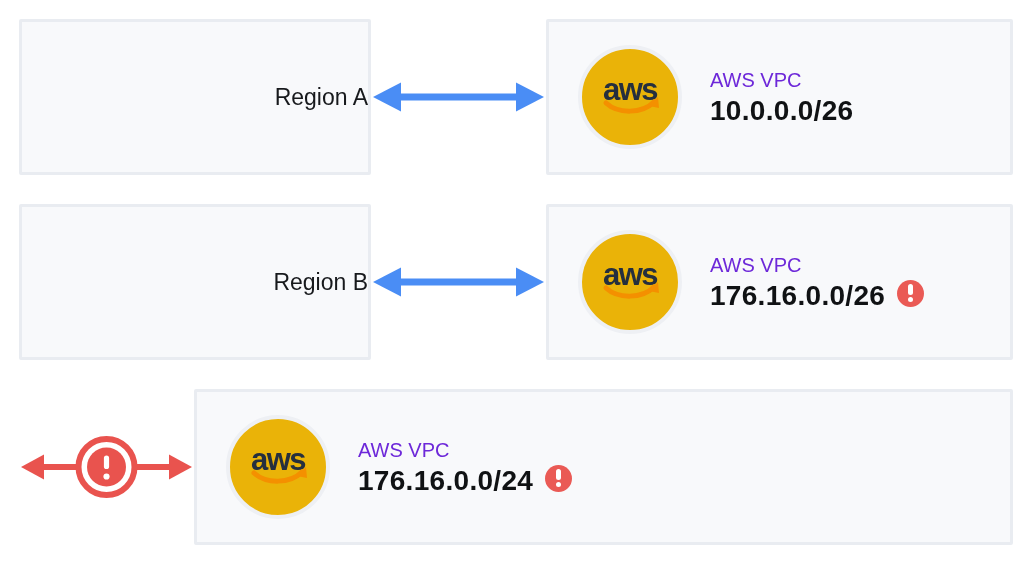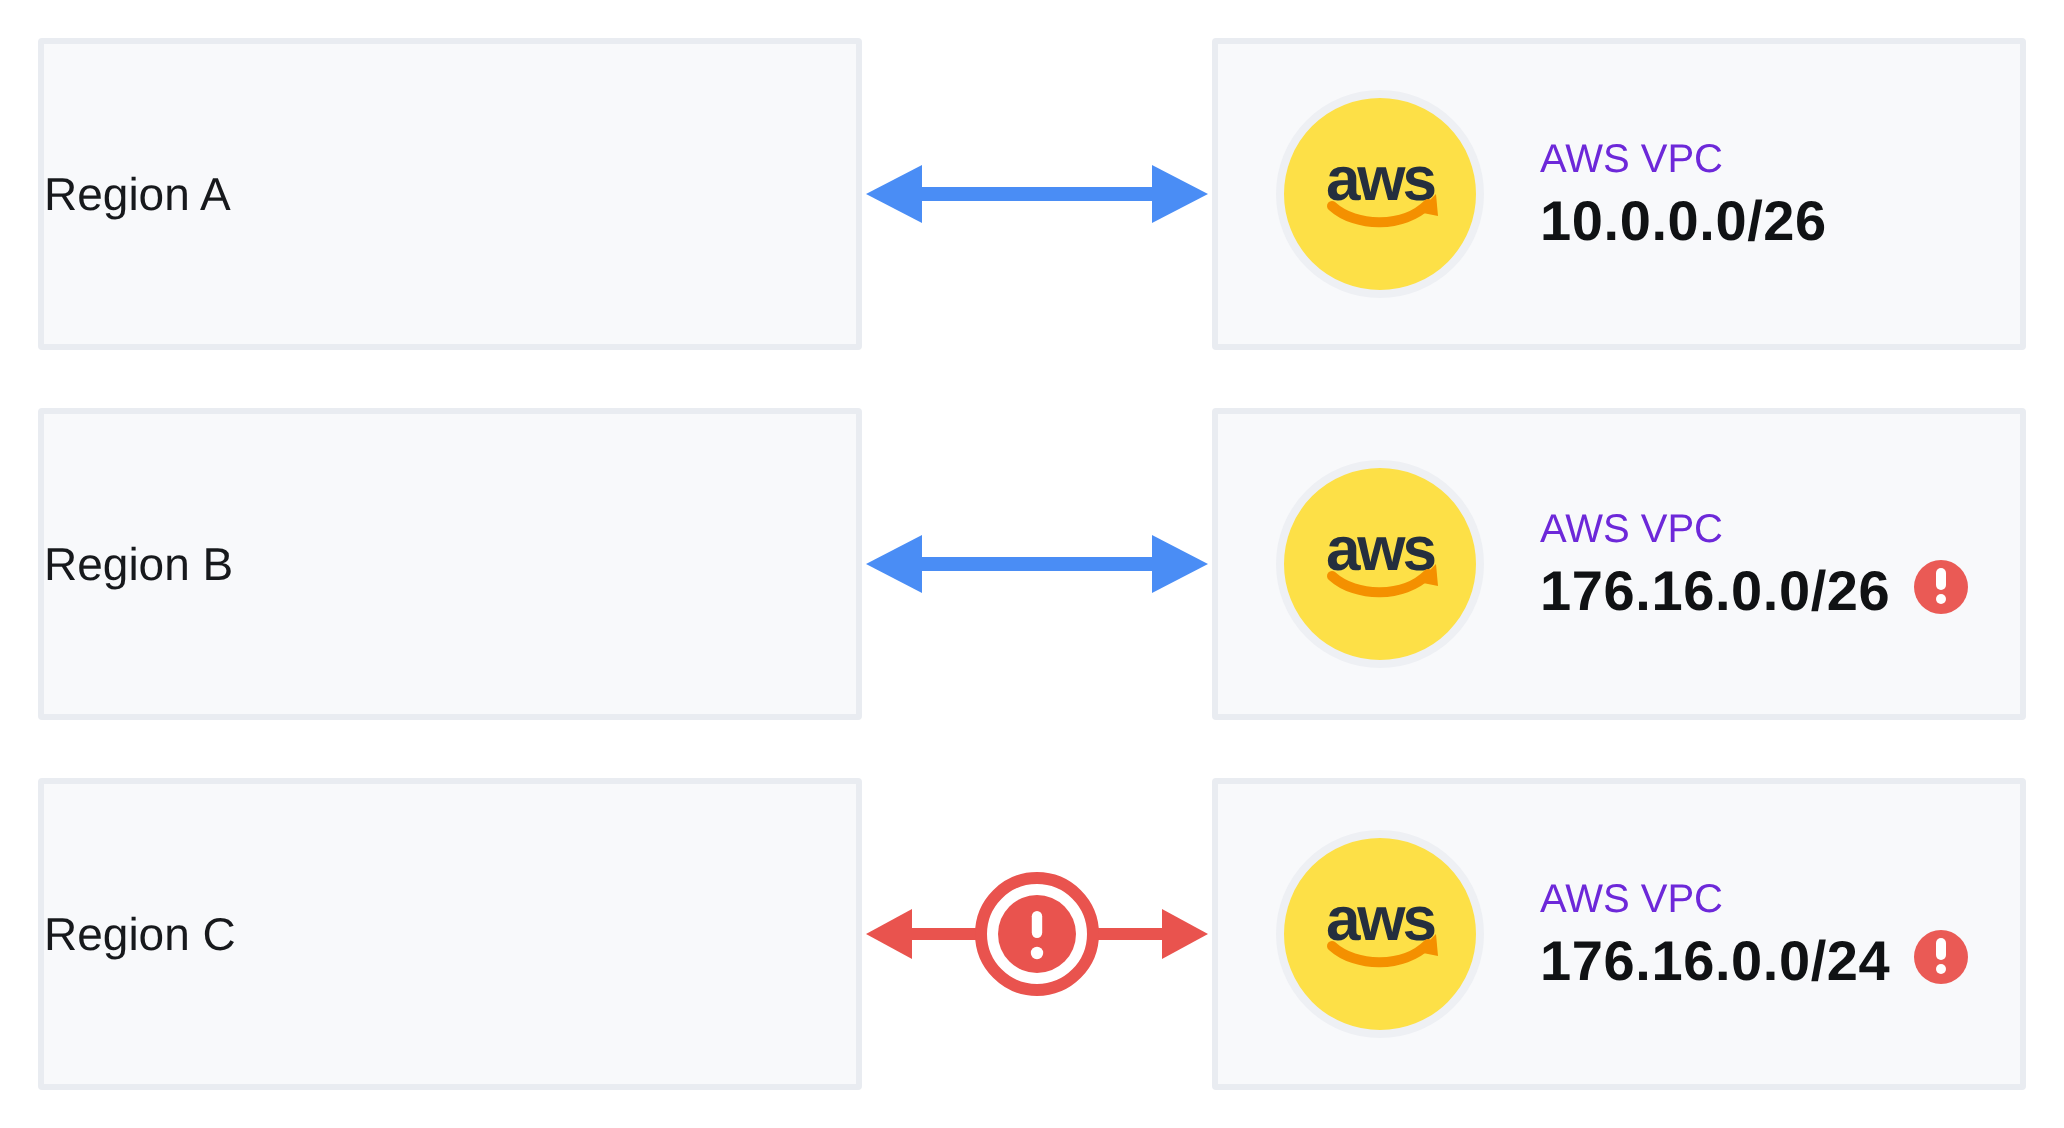--- a/index.html
+++ b/index.html
@@ -12,34 +12,34 @@
     background: #ffffff;
   }
   .row { display: flex; height: 156px; }
   .node-box {
     background: #f8f9fb;
     border: 3px solid #e9ecf1;
     box-sizing: border-box;
     border-radius: 2px;
   }
   .region-box {
-    width: 412px; flex: none;
-    display: flex; align-items: center; justify-content: flex-start;
+    width: 352px; flex: none;
+    display: flex; align-items: center; justify-content: flex-end;
   }
   .region-label { font-size: 23px; color: #17191c; }
   .connector { width: 175px; flex: none; position: relative; }
   .connector svg { display: block; width: 100%; height: 100%; }
   .vpc-box {
     flex: 1;
     display: flex; align-items: center;
     padding-left: 29px; gap: 28px;
   }
   .aws-circle {
     width: 96px; height: 96px; flex: none;
-    background: #fde047;
+    background: #eab308;
     border: 4px solid #eef0f4;
     border-radius: 50%;
     display: flex; align-items: center; justify-content: center;
   }
   .vpc-text { display: flex; flex-direction: column; gap: 3px; }
   .vpc-title { font-size: 20px; color: #6d28d9; line-height: 24px; }
   .cidr-row { display: flex; gap: 12px; }
   .vpc-cidr {
     font-size: 28px; font-weight: bold; color: #101214;
     line-height: 32px; letter-spacing: 0.3px;
@@ -112,23 +112,20 @@
           <span class="warn-badge">
             <span class="warn-bar"></span>
             <span class="warn-dot"></span>
           </span>
         </div>
       </div>
     </div>
   </div>
 
   <div class="row">
-    <div class="node-box region-box">
-      <span class="region-label">Region C</span>
-    </div>
     <div class="connector">
       <svg viewBox="0 0 175 156">
         <rect x="20" y="75" width="135" height="6" fill="#e9534e"></rect>
         <polygon points="2,78 25,65.5 25,90.5" fill="#e9534e"></polygon>
         <polygon points="173,78 150,65.5 150,90.5" fill="#e9534e"></polygon>
         <circle cx="87.5" cy="78" r="28" fill="#ffffff" stroke="#e9534e" stroke-width="6"></circle>
         <circle cx="87.5" cy="78" r="19.5" fill="#e9534e"></circle>
         <rect x="84.9" y="66.5" width="5.2" height="13.5" rx="2.6" fill="#ffffff"></rect>
         <circle cx="87.5" cy="87.5" r="3.1" fill="#ffffff"></circle>
       </svg>

